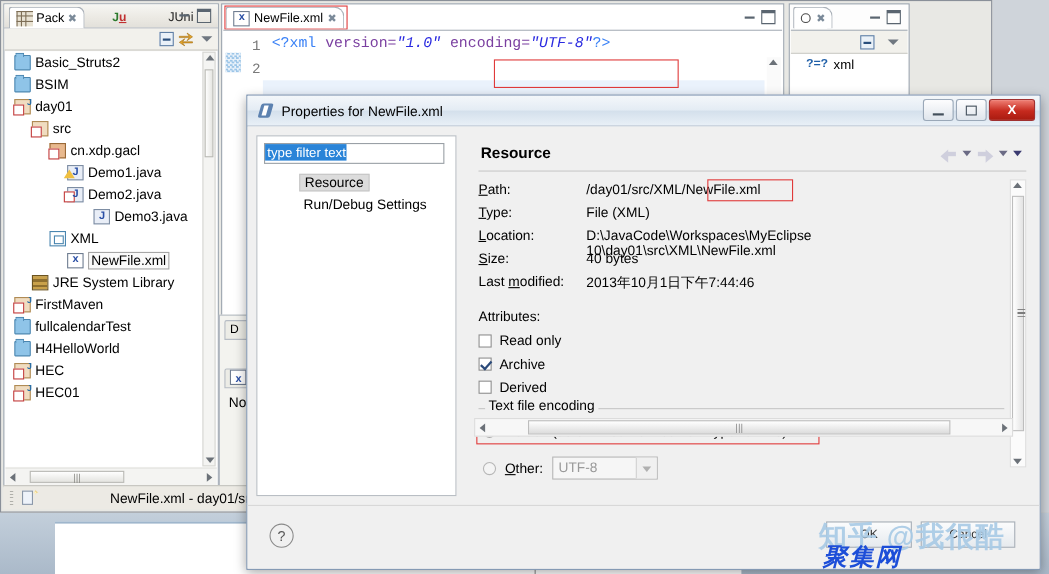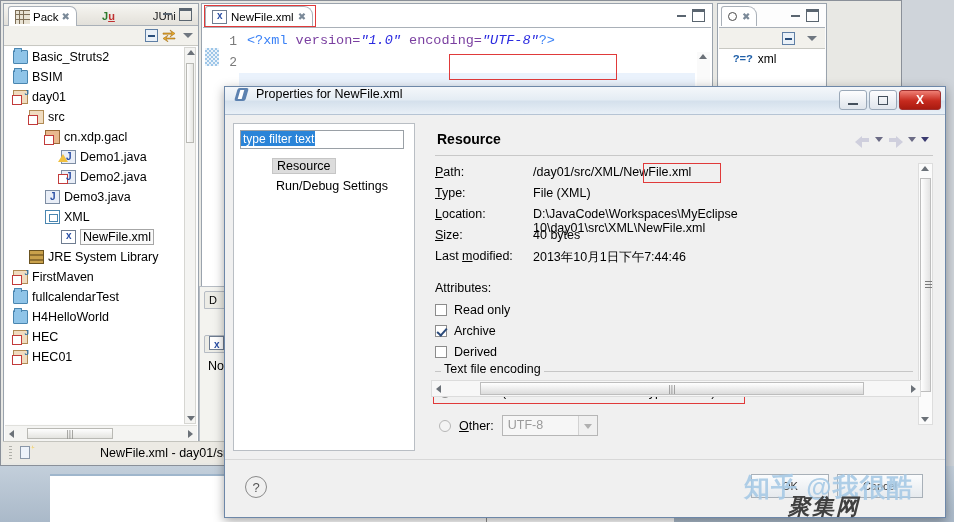--- a/index.html
+++ b/index.html
@@ -179,21 +179,21 @@
   .wp-x { position:absolute; left:616px; top:8px; font-size:14px; color:#222; }
   .wp-line { position:absolute; left:436px; top:28px; width:78px; height:22px;
              border-left:1px solid #8d8d8d; border-top:1px solid #8d8d8d; }
 
   
   .dialog { position:absolute; left:224px; top:86px; width:722px; height:432px;
             background:#f0f0f0; border:1px solid #6d87a8;
             box-shadow:0 3px 10px rgba(0,0,0,.35); }
   .dlg-title { position:relative; height:28px;
      background:linear-gradient(to bottom,#f4f7fa 0%,#e4ecf4 48%,#d4e0ec 52%,#e9f0f7 100%);
-     border-bottom:1px solid #b6c4d4; display:flex; gap:7px; padding-left:9px; }
+     border-bottom:1px solid #b6c4d4; display:flex; align-items:center; gap:7px; padding-left:9px; }
   .dlg-ico { width:15px;height:15px; position:relative; }
   .dlg-ico:before{content:"";position:absolute;inset:1px 2px;background:#5d82b0;
      transform:skewX(-16deg); border-radius:2px;}
   .dlg-ico:after{content:"";position:absolute;left:5px;top:3px;width:4px;height:9px;
      background:#fff;transform:skewX(-16deg);}
   .dlg-title-text { font-size:12.5px; }
   .tb-btns { position:absolute; right:4px; top:3px; display:flex; gap:2px; }
   .tb-btn { width:28px;height:20px; border:1px solid #9aa8b8; border-radius:3px;
      background:linear-gradient(to bottom,#fdfdfe,#dfe5ec); display:flex;
      align-items:center; justify-content:center; }
@@ -280,21 +280,21 @@
   .ok-btn, .cancel-btn { position:absolute; top:14px; height:24px; border:1px solid #a8b0b8;
      background:linear-gradient(to bottom,#fbfcfd,#e6eaee); font-size:11px;
      display:flex; align-items:center; justify-content:center; color:#333; }
   .ok-btn { right:116px; width:78px; }
   .cancel-btn { right:22px; width:86px; }
 
   
   .wm { position:absolute; pointer-events:none; white-space:nowrap; }
   .wm-blue { left:744px; top:470px; font-size:26px; font-weight:bold; color:#a9cbe6;
      letter-spacing:1px; opacity:.92; }
-  .wm-green { left:788px; top:492px; font-size:22px; font-weight:bold; color:#404040;
+  .wm-green { left:748px; top:492px; font-size:22px; font-weight:bold; color:#1d4ed8;
      font-style:italic; letter-spacing:2px; }
 
   
   .desk-right { position:absolute; left:902px; top:0; width:52px; height:466px; background:#cfd4da; }
   .desk-bottom { position:absolute; left:0; top:466px; width:954px; height:56px;
                  background:linear-gradient(to bottom,#c3cfdb,#aab9c9); }
 </style>
 </head>
 <body>
 
@@ -358,21 +358,21 @@
             <span class="lbl">cn.xdp.gacl</span>
           </div>
           <div class="trow" style="padding-left: 56px;">
             <span class="ico ico-java warn"></span>
             <span class="lbl">Demo1.java</span>
           </div>
           <div class="trow" style="padding-left: 56px;">
             <span class="ico ico-java err"></span>
             <span class="lbl">Demo2.java</span>
           </div>
-          <div class="trow" style="padding-left: 40px;">
+          <div class="trow" style="padding-left: 80px;">
             <span class="ico ico-java"></span>
             <span class="lbl">Demo3.java</span>
           </div>
           <div class="trow" style="padding-left: 40px;">
             <span class="ico ico-xmlfolder"></span>
             <span class="lbl">XML</span>
           </div>
           <div class="trow sel" style="padding-left: 56px;">
             <span class="ico ico-xmlf"></span>
             <span class="lbl boxed">NewFile.xml</span>

